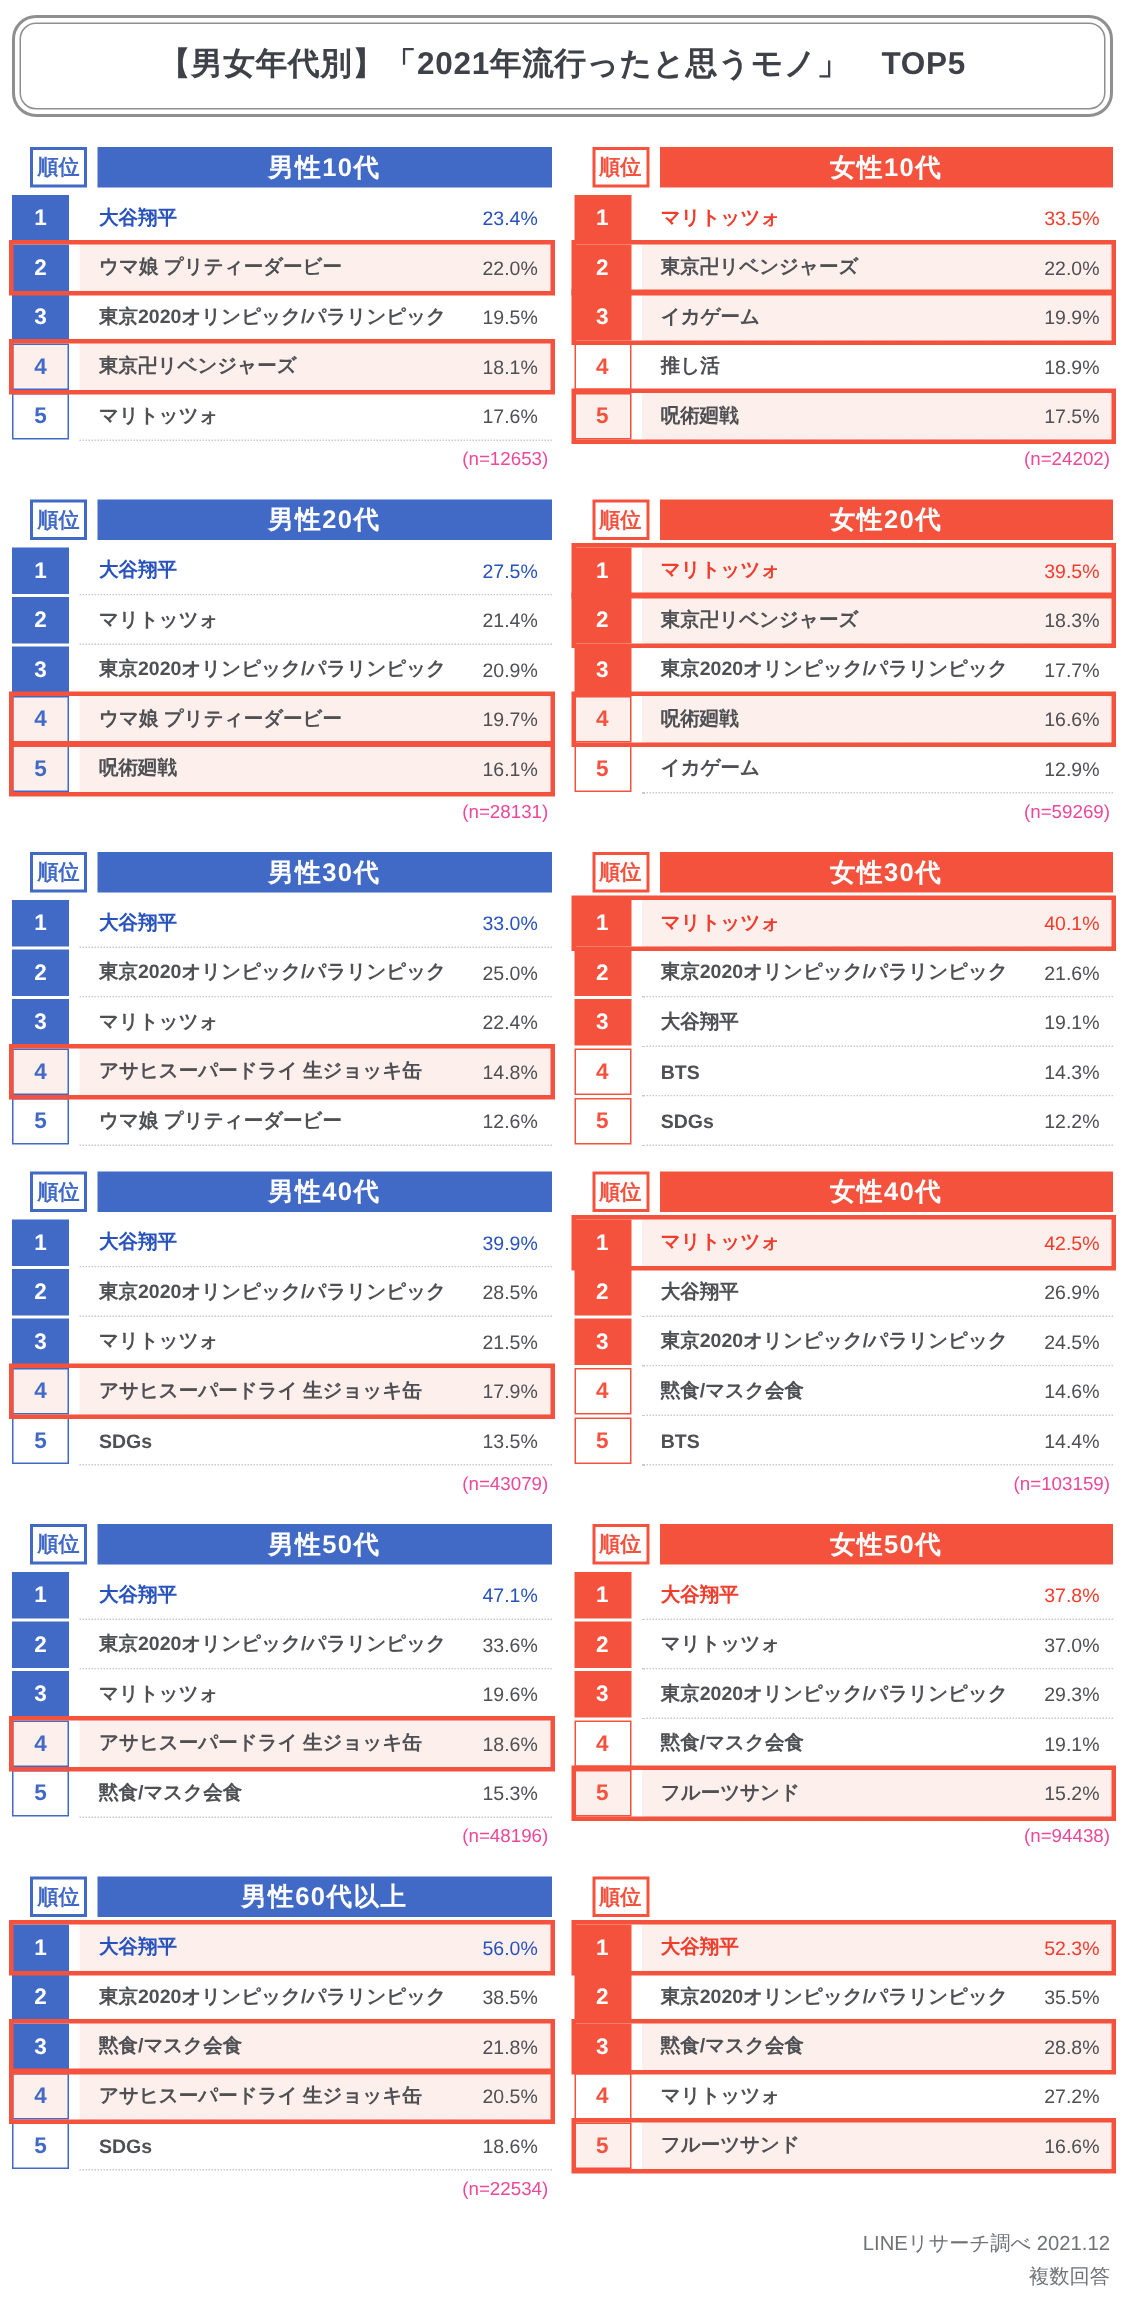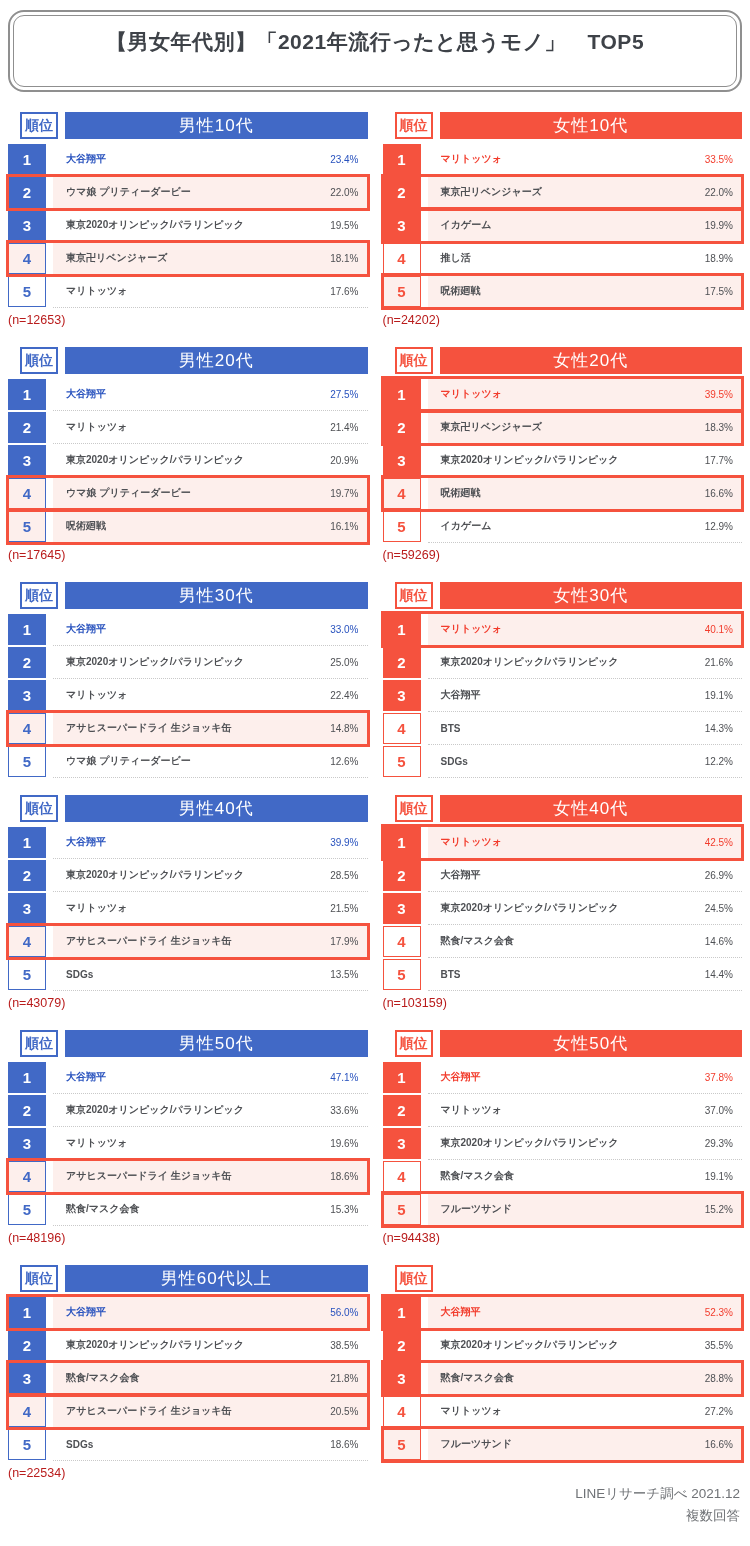--- a/index.html
+++ b/index.html
@@ -16,21 +16,21 @@
   .title-box {
     border: 2px solid #8f8f8f;
     border-radius: 16px;
     padding: 3px;
     background: #fff;
   }
   .title-inner {
     border: 1px solid #8f8f8f;
     border-radius: 11px;
     text-align: center;
-    padding: 12px 0 30px 0;
+    padding: 12px 0 16px 0;
   }
   .title-inner h1 {
     margin: 0;
     font-size: 21px;
     font-weight: 700;
     color: #3e4248;
     letter-spacing: 0.5px;
   }
 
   
@@ -58,21 +58,21 @@
     font-weight: 700;
     font-size: 14px;
     display: flex;
     align-items: center;
     justify-content: center;
     background: #fff;
   }
   .title-h {
     background: var(--ac);
     color: #ffffff;
-    font-weight: 400;
+    font-weight: 700;
     font-size: 17px;
     display: flex;
     align-items: center;
     justify-content: center;
     letter-spacing: 1px;
   }
 
   .row {
     position: relative;
     display: grid;
@@ -92,21 +92,21 @@
   }
   .rtop { background: var(--ac); color: #ffffff; }
   .rbot { background: #ffffff; color: var(--ac); border: 1px solid var(--ac); }
 
   .cell {
     display: flex;
     align-items: center;
     justify-content: space-between;
     padding: 0 9px 0 13px;
     border-bottom: 1px dotted #c9c9c9;
-    font-size: 10px;
+    font-size: 13px;
     font-weight: 600;
     color: #4e5054;
     white-space: nowrap;
     overflow: hidden;
   }
   .cell .item { margin-right: 8px; }
   .cell .pct { font-weight: 400; }
   .cell.first { color: var(--tx1); font-weight: 700; }
 
   
@@ -115,29 +115,30 @@
   .row.hl::after {
     content: "";
     position: absolute;
     inset: -2px;
     border: 3px solid var(--hl-border, #f5523e);
     pointer-events: none;
     z-index: 2;
   }
 
   .nrow {
-    text-align: left;
+    text-align: right;
     font-size: 12.5px;
-    color: #b91c1c;
+    color: #ec4899;
     padding: 5px 2px 0 0;
     height: 17px;
   }
 
   
   .footer {
+    margin-top: 16px;
     text-align: right;
     color: #6f7276;
     font-size: 13.5px;
     line-height: 1.6;
     padding-right: 2px;
   }
 </style>
 </head>
 <body>
 
@@ -267,21 +268,21 @@
             <span class="pct">19.7%</span>
           </div>
         </div>
         <div class="row hl">
           <div class="rank rbot">5</div>
           <div class="cell">
             <span class="item">呪術廻戦</span>
             <span class="pct">16.1%</span>
           </div>
         </div>
-        <div class="nrow">(n=17645)</div>
+        <div class="nrow">(n=28131)</div>
       </section>
       <section class="tbl female" style="--ac: #F5523E; --tx1: #F23C2C;">
         <div class="thead">
           <div class="rank-h">順位</div>
           <div class="title-h">女性20代</div>
         </div>
         <div class="row hl">
           <div class="rank rtop">1</div>
           <div class="cell first">
             <span class="item">マリトッツォ</span>

